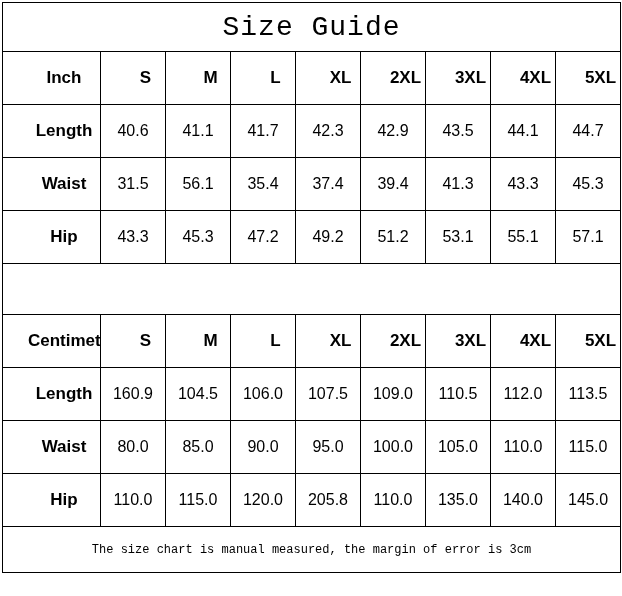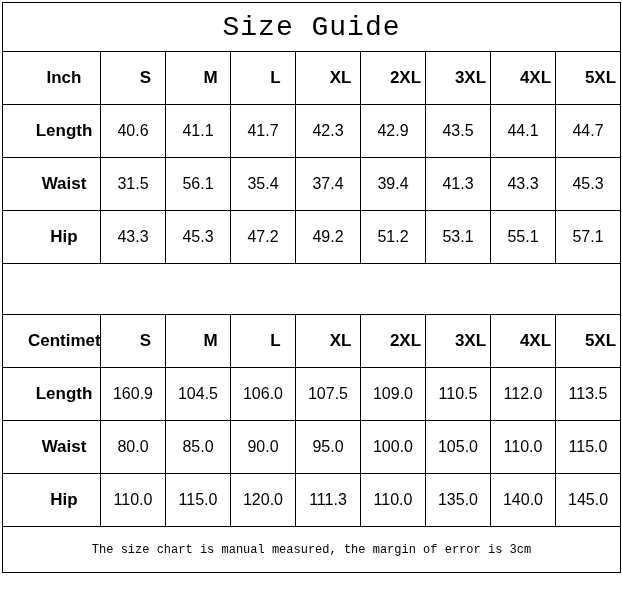--- a/index.html
+++ b/index.html
@@ -172,21 +172,21 @@
           <td class="val"><span class="flag"></span><span class="num">100.0</span></td>
           <td class="val"><span class="flag"></span><span class="num">105.0</span></td>
           <td class="val"><span class="flag"></span><span class="num">110.0</span></td>
           <td class="val"><span class="flag"></span><span class="num">115.0</span></td>
         </tr>
         <tr>
           <td class="hdr">Hip</td>
           <td class="val"><span class="flag"></span><span class="num">110.0</span></td>
           <td class="val"><span class="flag"></span><span class="num">115.0</span></td>
           <td class="val"><span class="flag"></span><span class="num">120.0</span></td>
-          <td class="val"><span class="flag"></span><span class="num">111.3</span></td>
+          <td class="val"><span class="flag"></span><span class="num">205.8</span></td>
           <td class="val"><span class="flag"></span><span class="num">110.0</span></td>
           <td class="val"><span class="flag"></span><span class="num">135.0</span></td>
           <td class="val"><span class="flag"></span><span class="num">140.0</span></td>
           <td class="val"><span class="flag"></span><span class="num">145.0</span></td>
         </tr>
       </tbody>
     <tbody>
       <tr>
         <td colspan="9" class="footer-cell">The size chart is manual measured, the margin of error is 3cm</td>
       </tr>

